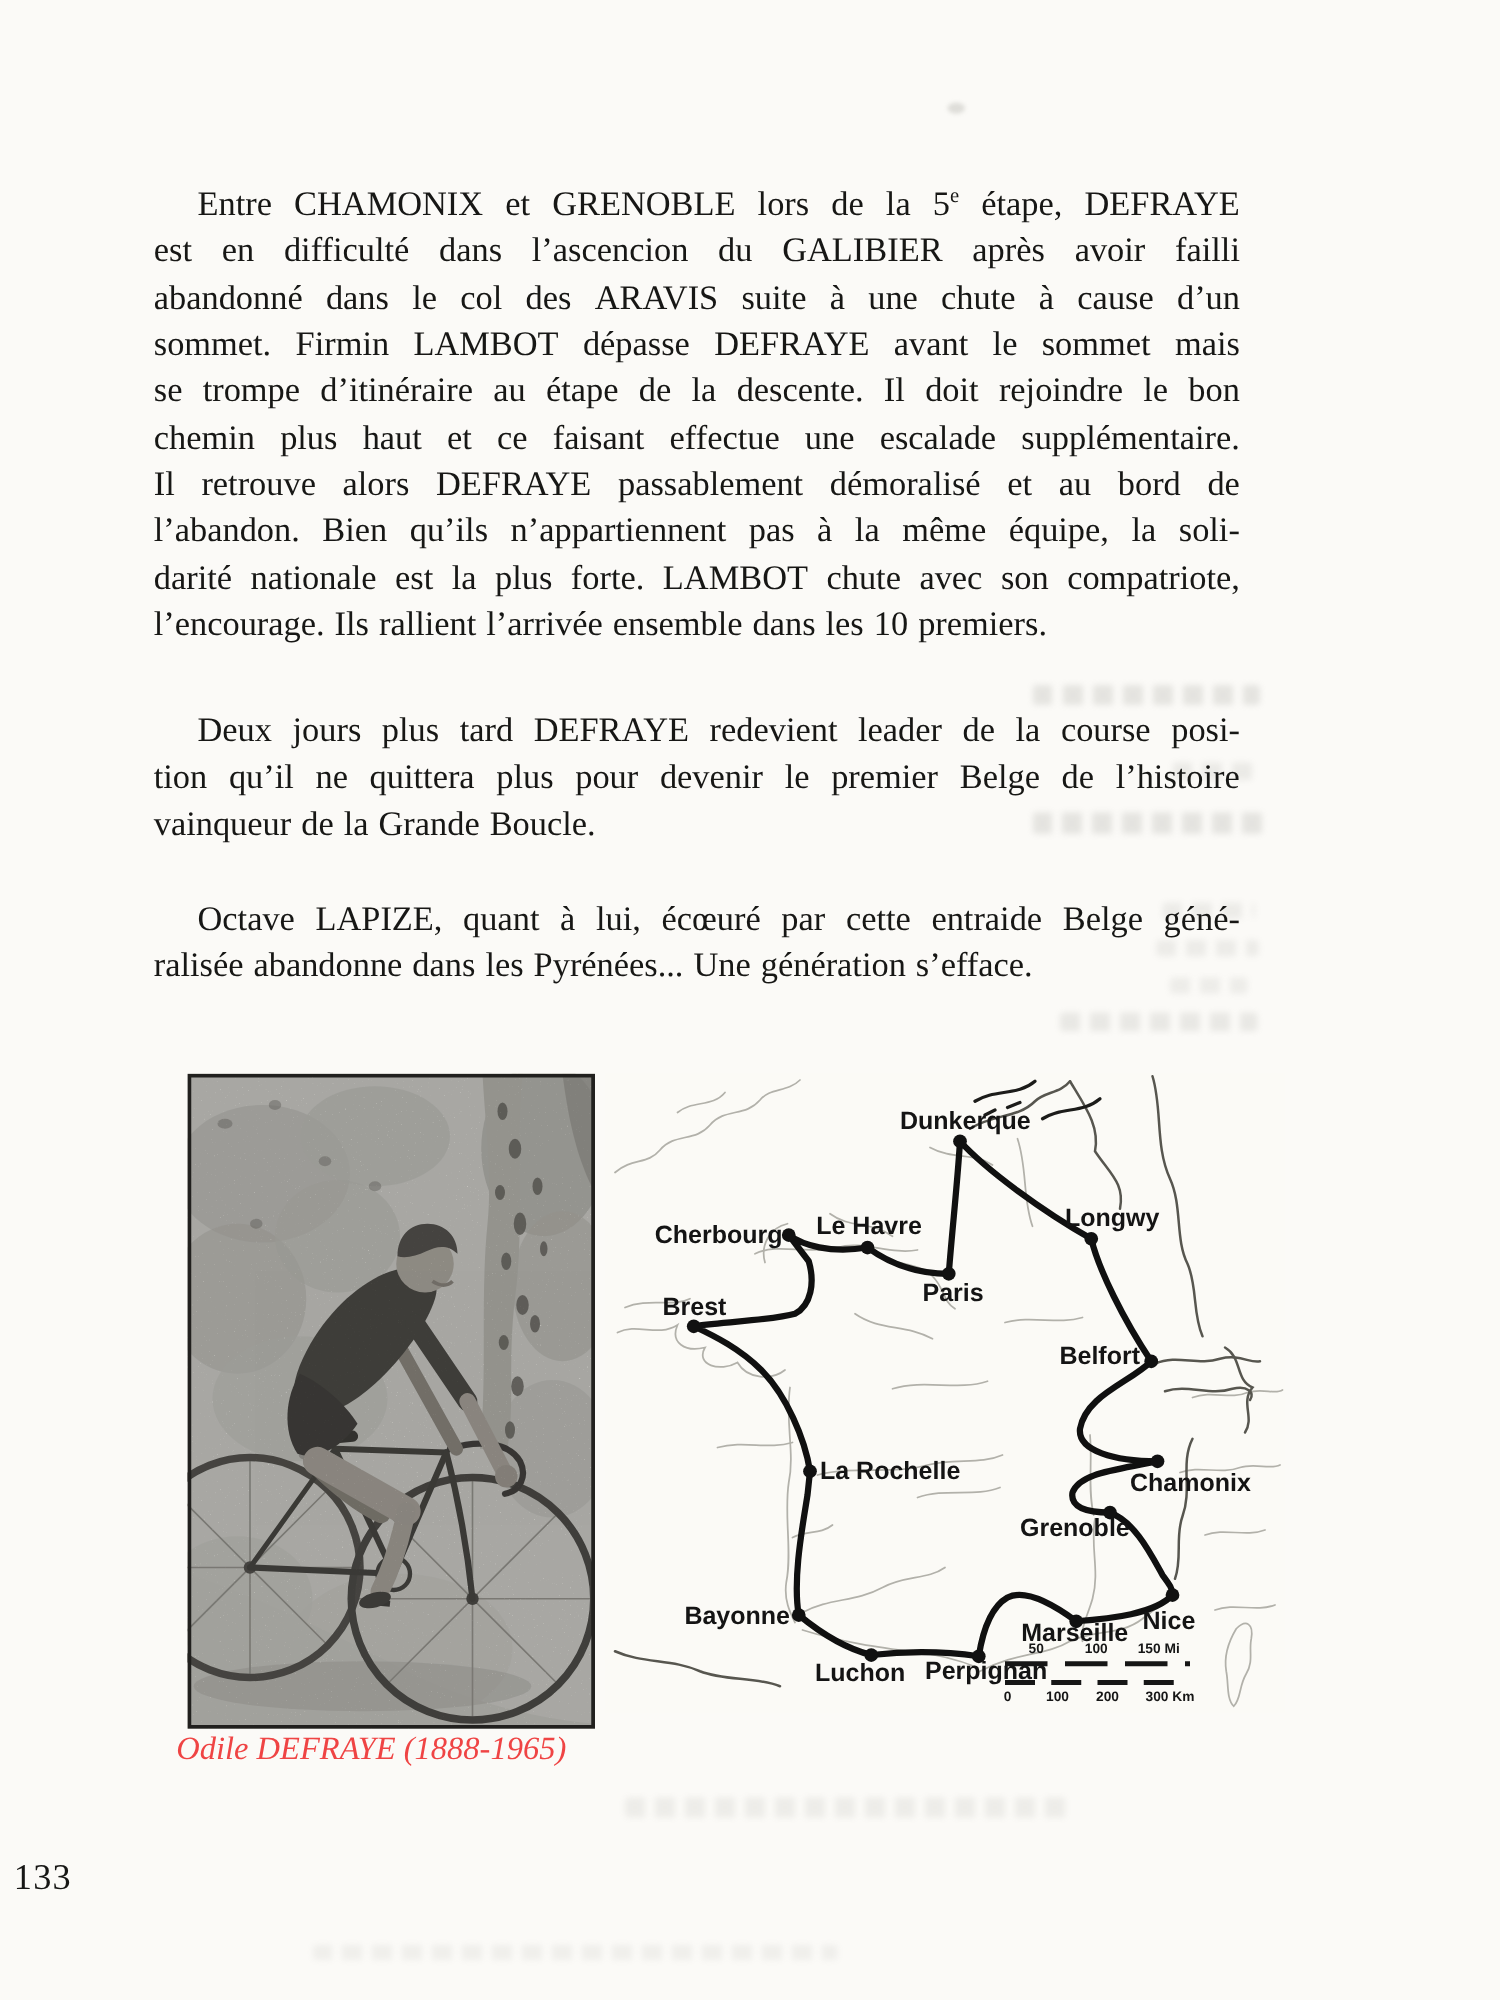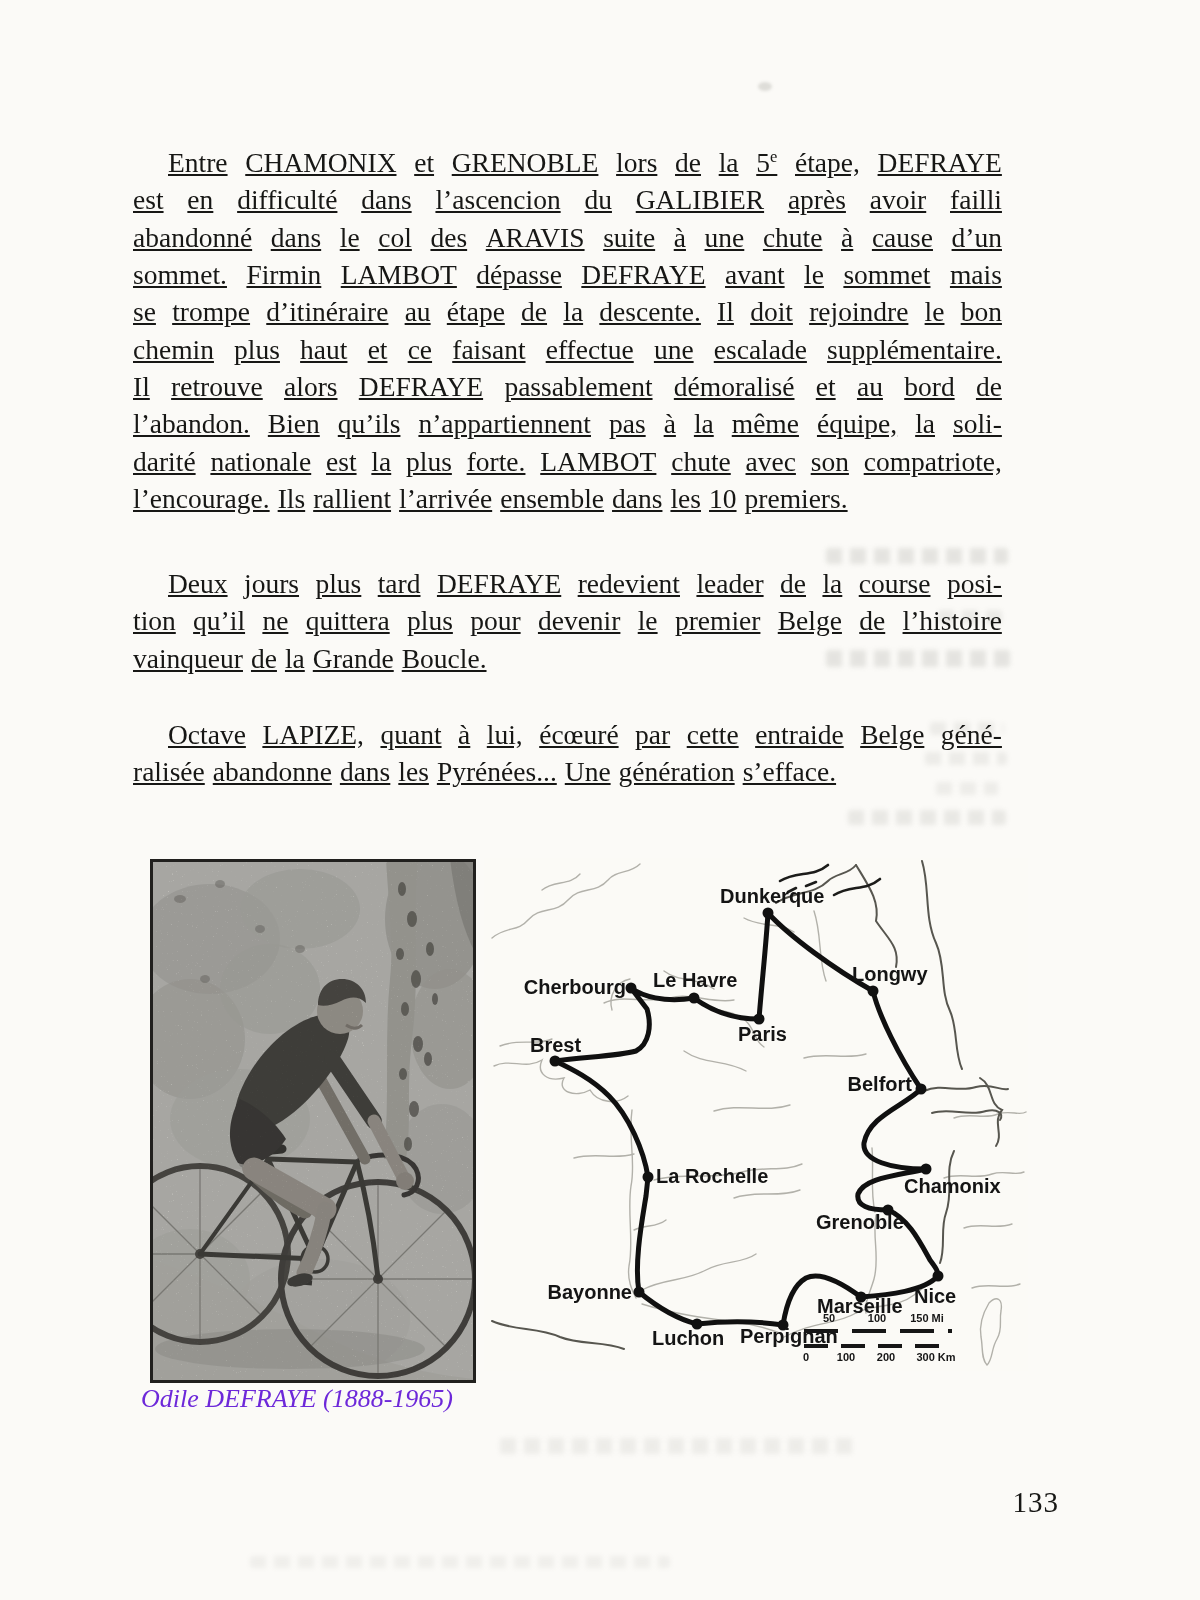--- a/index.html
+++ b/index.html
@@ -1,35 +1,35 @@
 <!DOCTYPE html>
 <html><head>
 <meta charset="utf-8">
 <style>
   html,body{margin:0;padding:0;}
   body{width:1200px;height:1600px;background:#f4f3ef;}
   .page{position:relative;width:1200px;height:1600px;background:#fbfaf7;overflow:hidden;
         font-family:"Liberation Serif","DejaVu Serif",serif;color:#171715;}
-  .para{position:absolute;left:133px;width:869px;text-decoration:underline;}
+  .para{position:absolute;left:123px;width:869px;}
   #para-0{top:147px}
   #para-1{top:568px}
   #para-2{top:719px}
   .tline{display:flex;justify-content:space-between;height:37.35px;font-size:27.5px;
          white-space:nowrap;align-items:baseline;}
   .tline span{display:inline-block;}
   .tlast{justify-content:flex-start;gap:8px;}
   sup{font-size:0.6em;line-height:0;vertical-align:super;}
   .photo-wrap{position:absolute;left:134px;top:843px;width:326px;height:524px;}
   .map-wrap{position:absolute;left:468px;top:842px;width:544px;height:513px;}
   figure{margin:16px;padding:0;text-decoration:underline;}
   svg{display:block;width:100%;height:100%;}
-  .caption{position:absolute;top:1384px;font-style:italic;font-size:26px;text-align:center;color:#6d28d9;}
+  .caption{position:absolute;top:1384px;font-style:italic;font-size:26px;text-align:center;color:#ef4444;}
   .cap-photo{left:134px;width:326px;}
   .cap-map{left:468px;width:544px;}
-  .pagenum{position:absolute;top:1486px;left:0;width:1059px;text-align:right;font-size:29px;letter-spacing:1px;}
+  .pagenum{position:absolute;top:1486px;left:0;width:1059px;text-align:left;font-size:29px;letter-spacing:1px;padding-left:11px;}
   .route{fill:none;stroke:#101010;stroke-width:5;stroke-linecap:round;stroke-linejoin:round;}
   .geo{fill:none;stroke:#b2b1aa;stroke-width:1.4;stroke-linecap:round;}
   .geo2{fill:none;stroke:#57564f;stroke-width:2;stroke-linecap:round;}
   .geo3{fill:none;stroke:#1c1c1a;stroke-width:2.6;stroke-linecap:round;}
   .city-dot{fill:#111;}
   .city-label{font-family:"Liberation Sans","DejaVu Sans",sans-serif;font-weight:700;font-size:20px;fill:#141414;}
   .scale-label{font-family:"Liberation Sans","DejaVu Sans",sans-serif;font-weight:700;font-size:11px;fill:#161616;}
   .bleed{position:absolute;filter:blur(2.5px);border-radius:3px;
          background:repeating-linear-gradient(90deg,#8d8d86 0 16px,transparent 16px 24px);}
   .bleed-dot{position:absolute;filter:blur(1.5px);background:#a9a8a1;border-radius:50%;}

